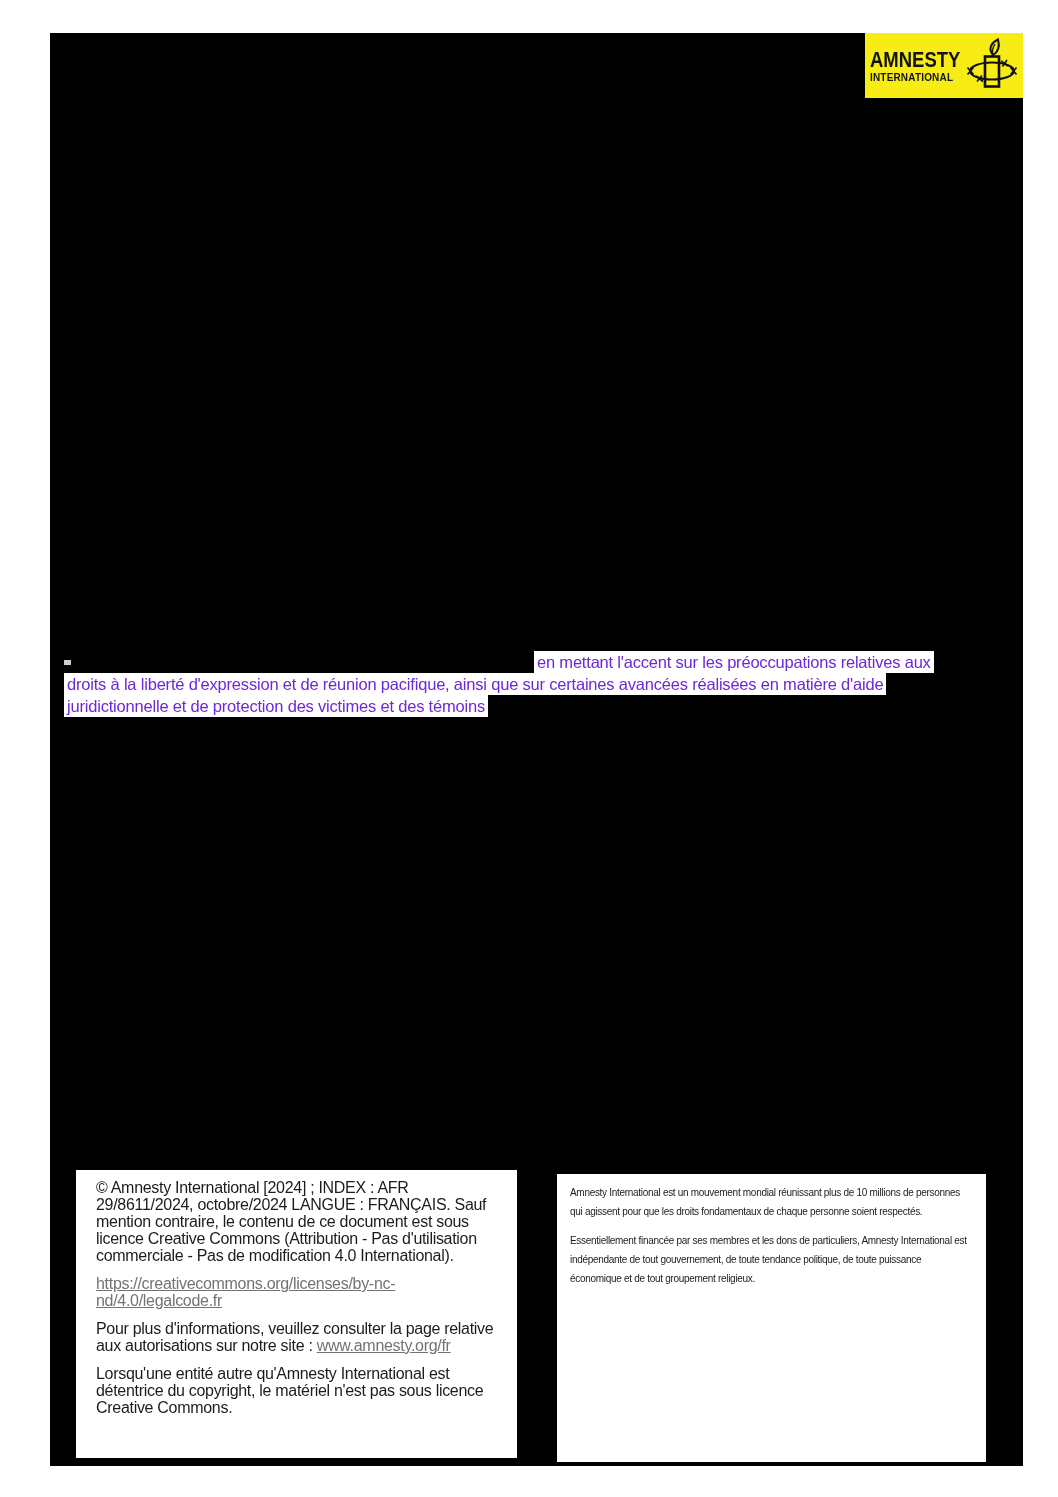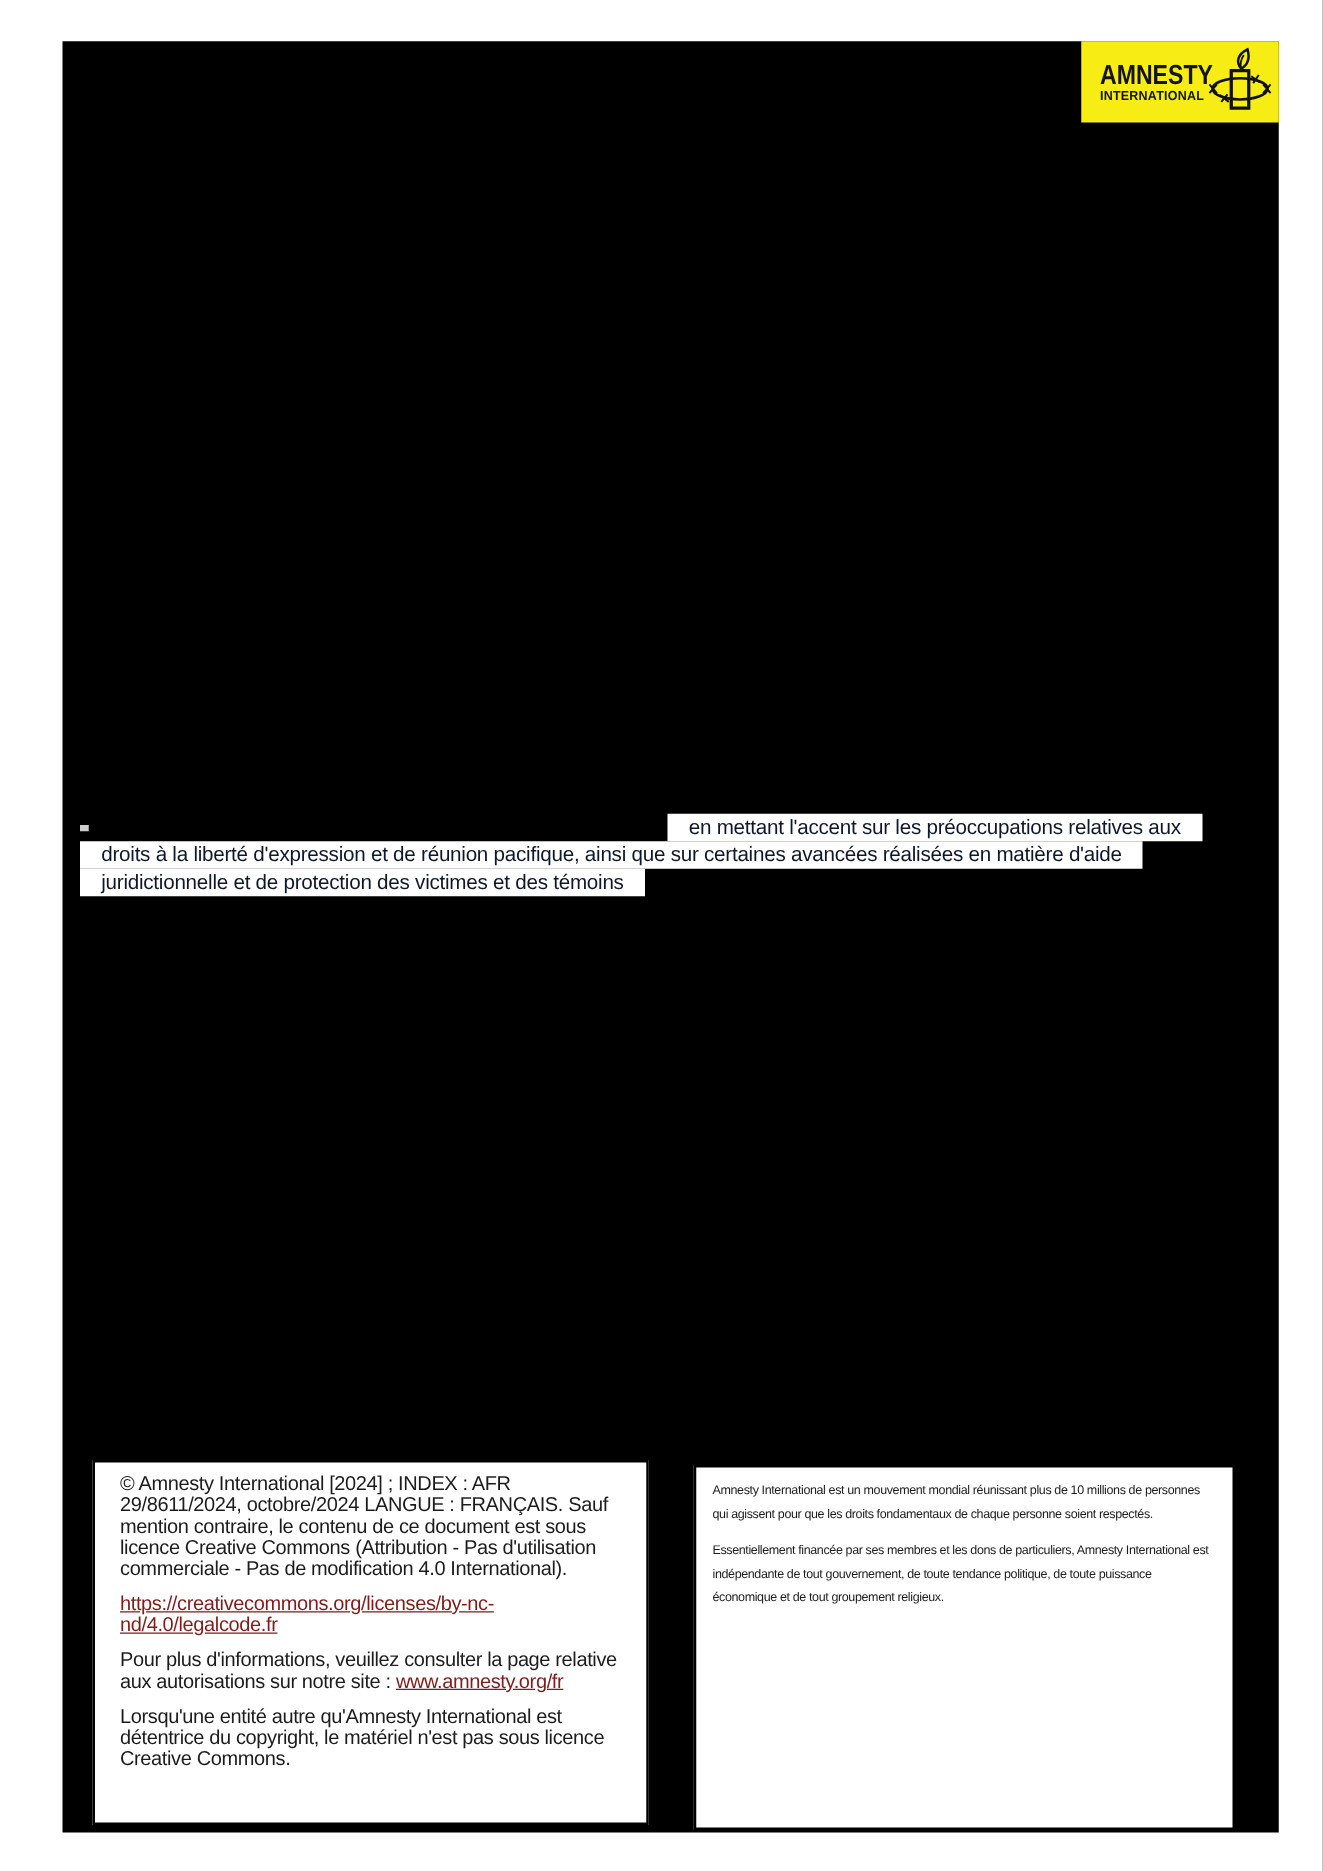--- a/index.html
+++ b/index.html
@@ -15,54 +15,54 @@
   .redaction{
     position:absolute;left:50px;top:33px;width:973px;height:1433px;
     background:#000000;
   }
   
   .logo{
     position:absolute;right:0;top:0;width:158px;height:65px;
     background:#f7ec13;
     display:flex;align-items:center;
   }
-  .logo-text{padding-left:15px;color:#141414;}
+  .logo-text{padding-left:5px;color:#141414;}
   .logo-line1{
     font-weight:bold;font-size:22px;line-height:22px;letter-spacing:0px;
     transform:scaleX(.84);transform-origin:left center;white-space:nowrap;
   }
   .logo-line2{
     font-weight:bold;font-size:10.5px;line-height:12px;letter-spacing:.2px;
     transform:scaleX(.95);transform-origin:left center;white-space:nowrap;
   }
   .candle{position:absolute;right:6px;top:5px;}
   
   .hl{
     position:absolute;
-    background:#ffffff;color:#0f172a;
+    background:#ffffff;color:#6d28d9;
     font-size:16.5px;line-height:22px;height:22px;
     letter-spacing:-0.2px;white-space:nowrap;
-    padding:0 17px;
+    padding:0 3px;
   }
   .hl1{left:484px;top:618px;}
   .hl2{left:14px;top:640px;}
   .hl3{left:14px;top:662px;}
   .hl-frag{position:absolute;left:14px;top:627px;width:7px;height:5px;background:#f2f2f2;opacity:.85;}
   
   .box{
     position:absolute;background:#ffffff;color:#1c1c1c;
     border:2px solid #000000;box-sizing:border-box;
   }
   .box p{margin:0 0 11px 0;}
   .license-box{
     left:24px;top:1135px;width:445px;height:292px;
     font-size:16px;line-height:17px;letter-spacing:-0.3px;
     padding:9px 22px 0 20px;
   }
-  .license-box a{color:#7f1d1d;text-decoration:underline;}
+  .license-box a{color:#737373;text-decoration:underline;}
   .about-box{
     left:505px;top:1139px;width:433px;height:292px;
     font-size:10px;line-height:19px;letter-spacing:-0.3px;
     padding:9px 12px 0 13px;
   }
   .about-box p{margin:0 0 10px 0;}
 </style>
 </head>
 <body>
 

